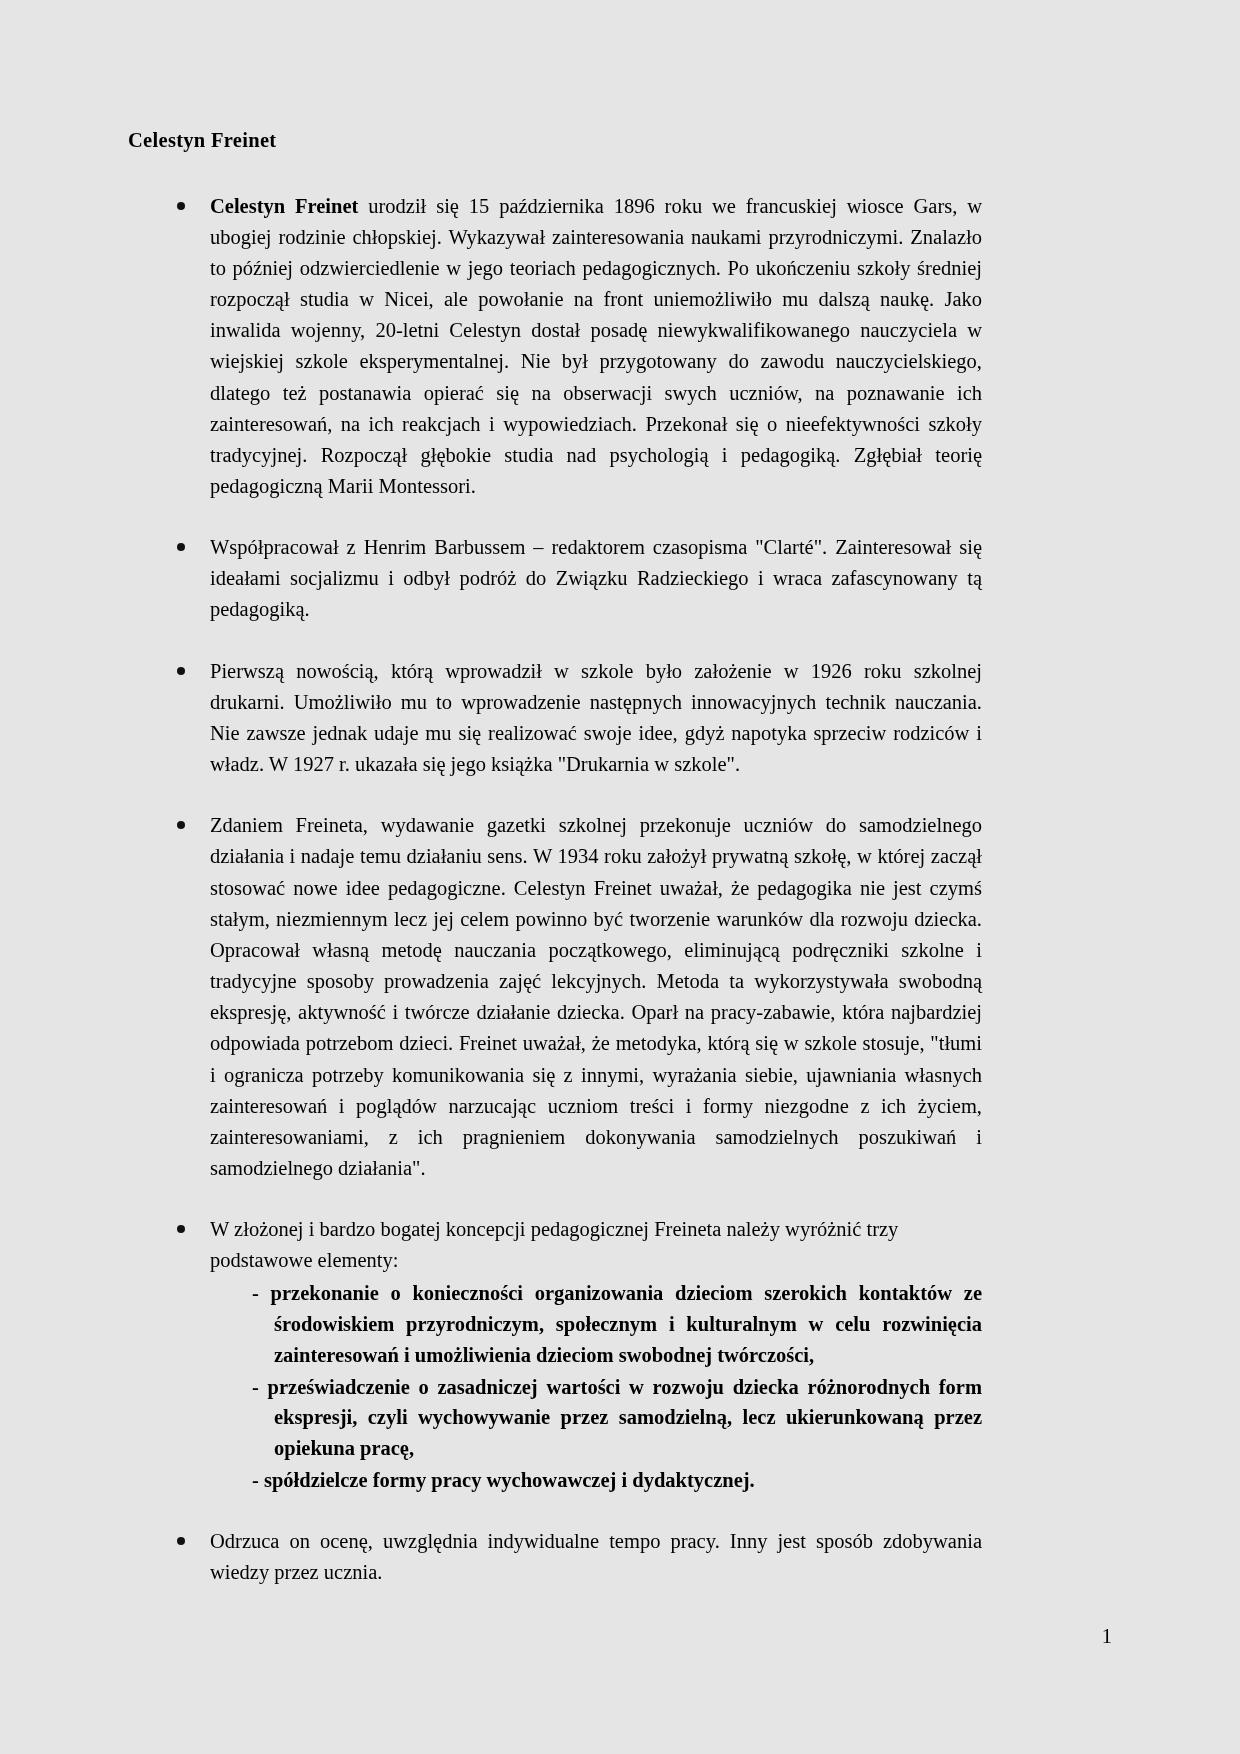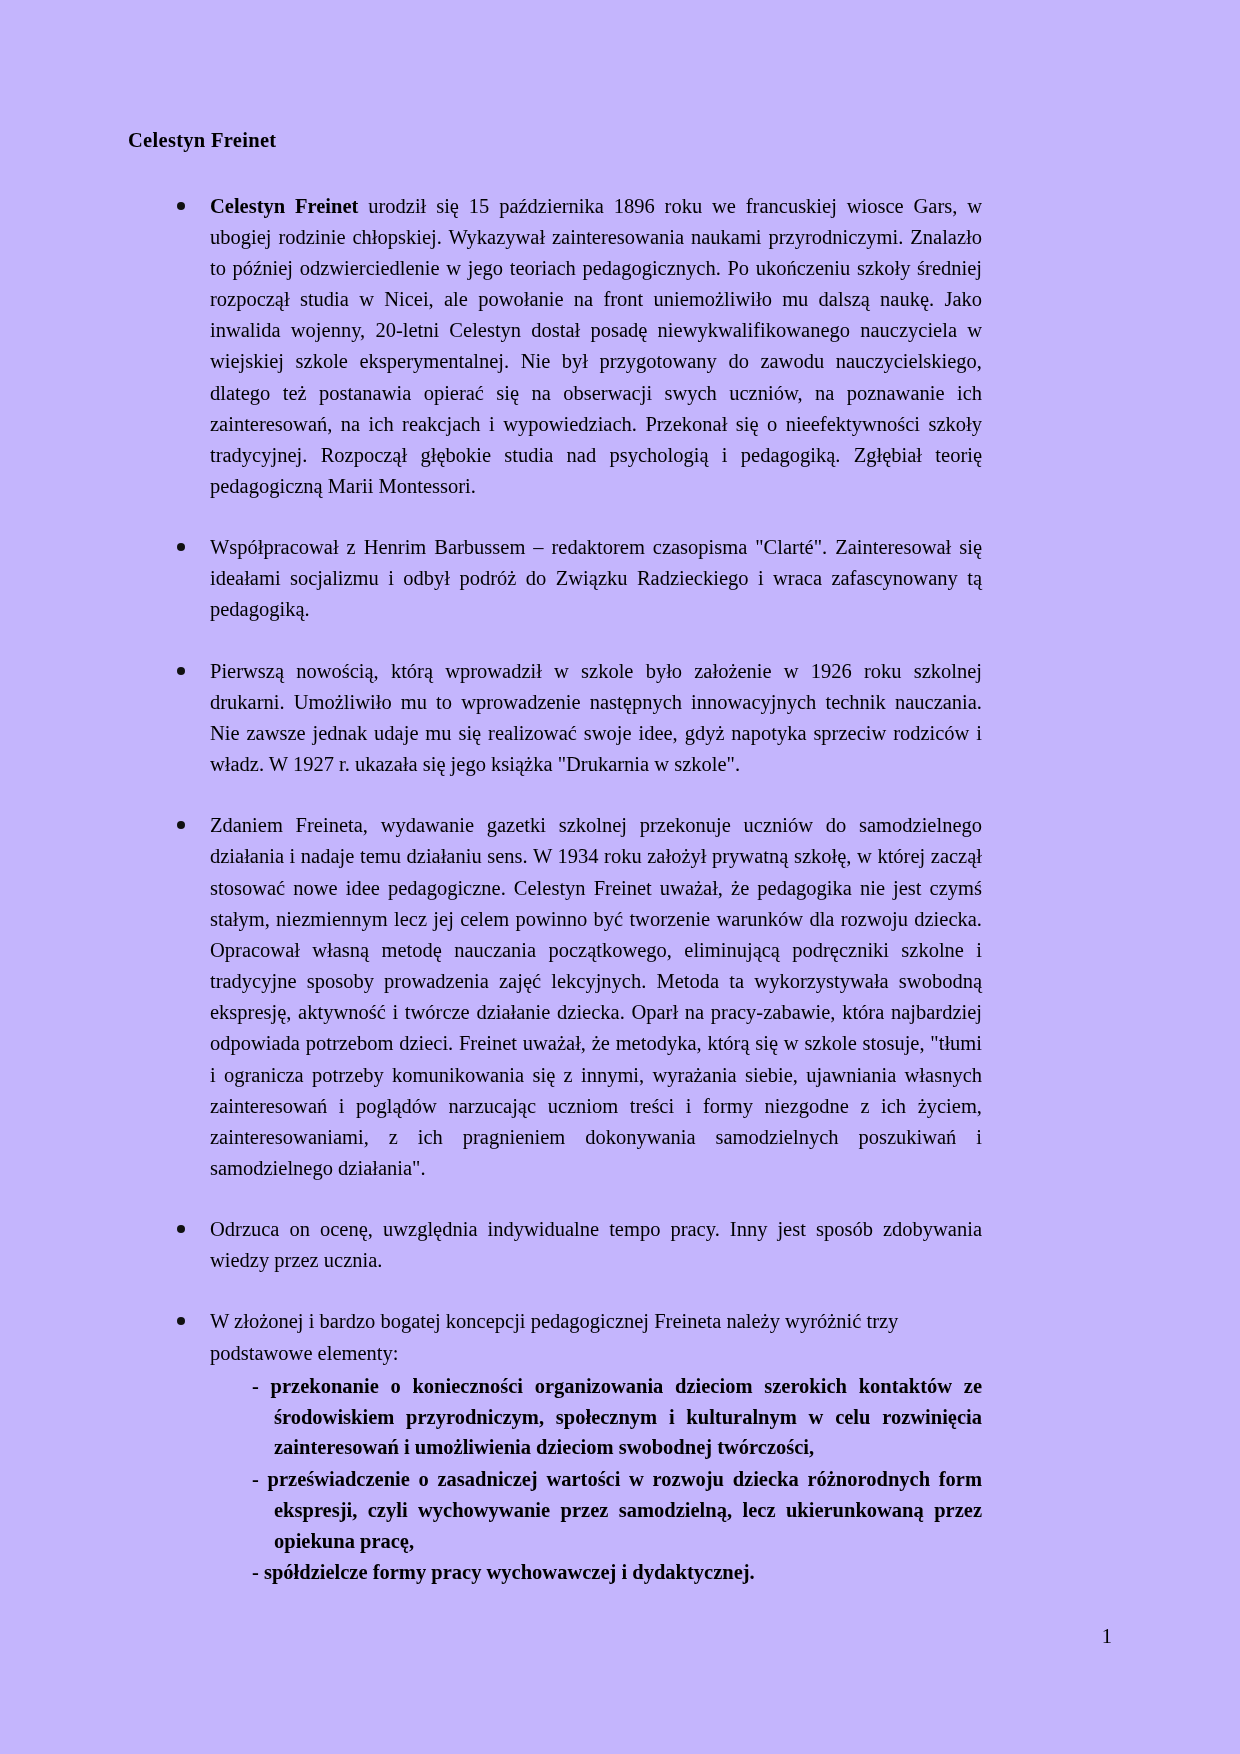--- a/index.html
+++ b/index.html
@@ -14,21 +14,21 @@
     font-family: "Liberation Serif", "DejaVu Serif", serif;
     color: #000000;
     overflow: hidden;
   }
   .page {
     position: absolute;
     left: 0;
     top: 0;
     width: 1240px;
     height: 1754px;
-    background: #c4b5fd;
+    background: #e5e5e5;
   }
   .content {
     position: absolute;
     left: 128px;
     top: 128px;
     width: 866px;
   }
   .doc-title {
     font-size: 20.5px;
     font-weight: bold;
@@ -125,30 +125,30 @@
         <span class="bullet-text"><span>Pierwszą nowością, którą wprowadził w szkole było założenie w 1926 roku szkolnej drukarni. Umożliwiło mu to wprowadzenie następnych innowacyjnych technik nauczania. Nie zawsze jednak udaje mu się realizować swoje idee, gdyż napotyka sprzeciw rodziców i władz. W 1927 r. ukazała się jego książka "Drukarnia w szkole".</span></span>
       </li>
 
       <li class="bullet">
         <span class="bullet-dot"></span>
         <span class="bullet-text"><span>Zdaniem Freineta, wydawanie gazetki szkolnej przekonuje uczniów do samodzielnego działania i nadaje temu działaniu sens. W 1934 roku założył prywatną szkołę, w której zaczął stosować nowe idee pedagogiczne. Celestyn Freinet uważał, że pedagogika nie jest czymś stałym, niezmiennym lecz jej celem powinno być tworzenie warunków dla rozwoju dziecka. Opracował własną metodę nauczania początkowego, eliminującą podręczniki szkolne i tradycyjne sposoby prowadzenia zajęć lekcyjnych. Metoda ta wykorzystywała swobodną ekspresję, aktywność i twórcze działanie dziecka. Oparł na pracy-zabawie, która najbardziej odpowiada potrzebom dzieci. Freinet uważał, że metodyka, którą się w szkole stosuje, "tłumi i ogranicza potrzeby komunikowania się z innymi, wyrażania siebie, ujawniania własnych zainteresowań i poglądów narzucając uczniom treści i formy niezgodne z ich życiem, zainteresowaniami, z ich pragnieniem dokonywania samodzielnych poszukiwań i samodzielnego działania".</span></span>
       </li>
 
       <li class="bullet">
         <span class="bullet-dot"></span>
-        <span class="bullet-text"><span>Odrzuca on ocenę, uwzględnia indywidualne tempo pracy. Inny jest sposób zdobywania wiedzy przez ucznia.</span></span>
-      </li>
-
-      <li class="bullet">
-        <span class="bullet-dot"></span>
         <span class="bullet-text nojust"><span> W złożonej i bardzo bogatej koncepcji pedagogicznej Freineta należy wyróżnić trzy podstawowe elementy:</span></span>
         <ul class="sub-list">
           <li><span class="dash">-</span> <span class="sub-body">przekonanie o konieczności organizowania dzieciom szerokich kontaktów ze środowiskiem przyrodniczym, społecznym i kulturalnym w celu rozwinięcia zainteresowań i umożliwienia dzieciom swobodnej twórczości,</span></li>
           <li><span class="dash">-</span> <span class="sub-body">przeświadczenie o zasadniczej wartości w rozwoju dziecka różnorodnych form ekspresji, czyli wychowywanie przez samodzielną, lecz ukierunkowaną przez opiekuna pracę,</span></li>
           <li class="last-noindent"><span class="dash">-</span> <span class="sub-body">spółdzielcze formy pracy wychowawczej i dydaktycznej.</span></li>
         </ul>
+      </li>
+
+      <li class="bullet">
+        <span class="bullet-dot"></span>
+        <span class="bullet-text"><span>Odrzuca on ocenę, uwzględnia indywidualne tempo pracy. Inny jest sposób zdobywania wiedzy przez ucznia.</span></span>
       </li>
 
     </ul>
   </div>
 
   <div class="page-number">1</div>
 </div>
 
 </body></html>

